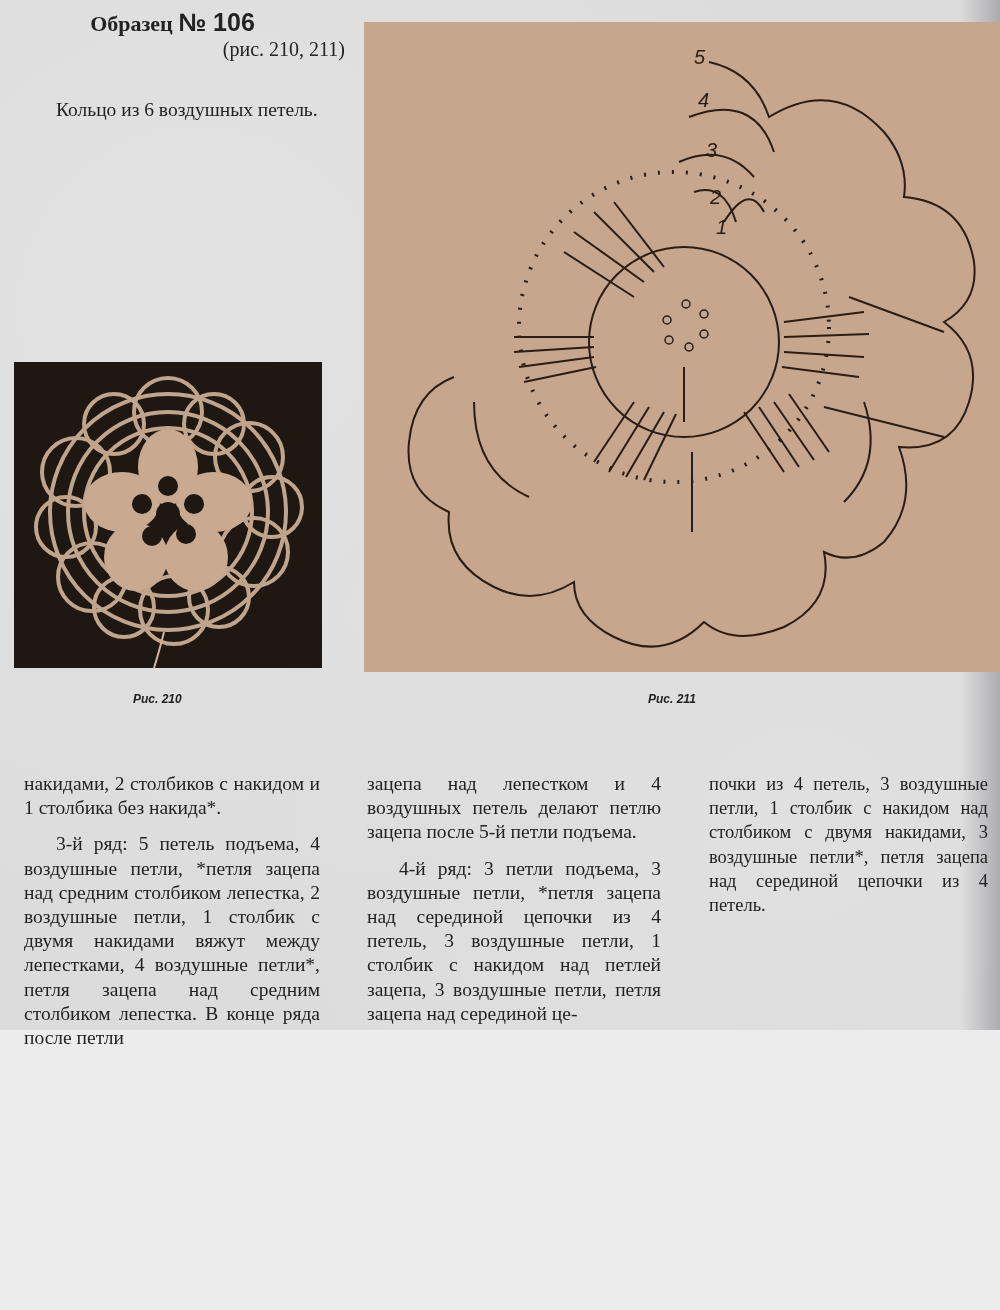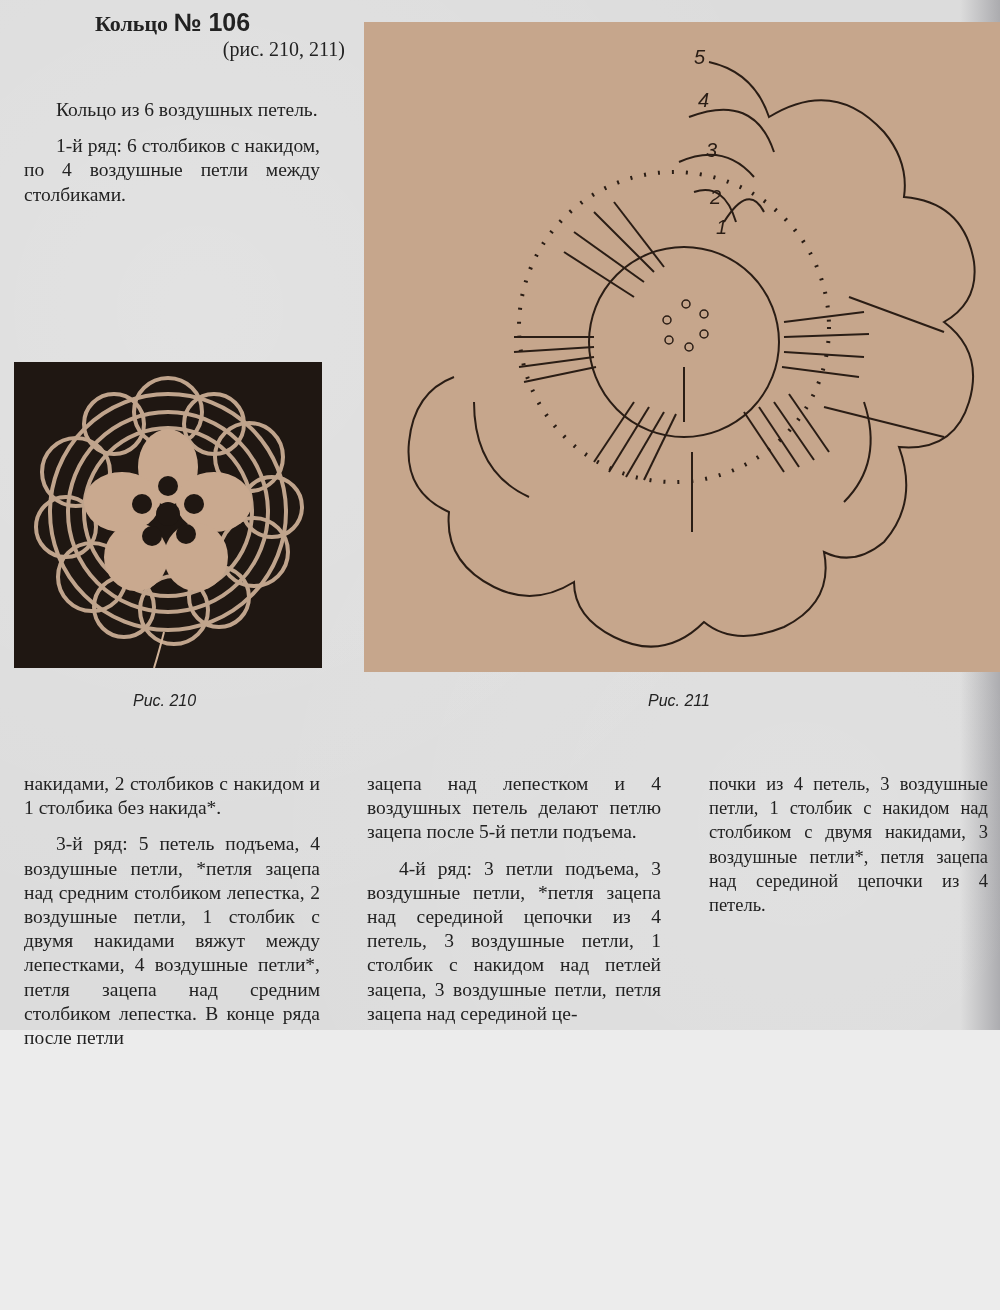--- a/index.html
+++ b/index.html
@@ -12,39 +12,38 @@
   .subtitle{position:absolute;left:0;width:345px;top:38px;text-align:right;font-size:20px;font-family:Liberation Serif, serif;}
   .col{position:absolute;font-size:19.5px;line-height:24.2px;text-align:justify;}
   .col p{margin:12px;}
   .col .ind{text-indent:32px;}
   .col1a{left:12px;top:86px;width:320px;}
   .col1b{left:12px;top:760px;width:320px;}
   .col2{left:355px;top:760px;width:318px;}
   .col3{left:697px;top:760px;width:303px;font-size:18.5px;}
   .photo{position:absolute;left:14px;top:362px;width:308px;height:306px;background:#1f1712;overflow:hidden;}
   .diagram{position:absolute;left:364px;top:22px;width:636px;height:650px;background:#c6a68c;}
-  .caption{position:absolute;font-style:italic;font-weight:normal;font-size:16px;font-family:"Liberation Sans",sans-serif;}
+  .caption{position:absolute;font-style:italic;font-weight:bold;font-size:12px;font-family:"Liberation Sans",sans-serif;}
   .cap1{left:133px;top:692px;}
   .cap2{left:648px;top:692px;}
 </style>
 </head>
 <body>
 
 <div class="page">
   <div class="edge"></div>
 
   <div class="title">
-    <span>Кольцо</span>
+    <span>Образец</span>
     <span class="num">№ 106</span>
   </div>
   <div class="subtitle">(рис. 210, 211)</div>
 
   <div class="col col1a">
     <p class="ind">Кольцо из 6 воздушных петель.</p>
-    <p class="ind">1-й ряд: 6 столбиков с накидом, по 4 воздушные петли между столбиками.</p>
   </div>
 
   <div class="photo">
     <svg width="308" height="306" viewBox="0 0 308 306">
       <g fill="none" stroke="#d2b49a" stroke-width="4" opacity=".9">
         <circle cx="154" cy="150" r="118"></circle>
         <circle cx="154" cy="150" r="100"></circle>
         <circle cx="154" cy="150" r="84"></circle>
         <g>
           <circle cx="154" cy="50" r="34"></circle>

